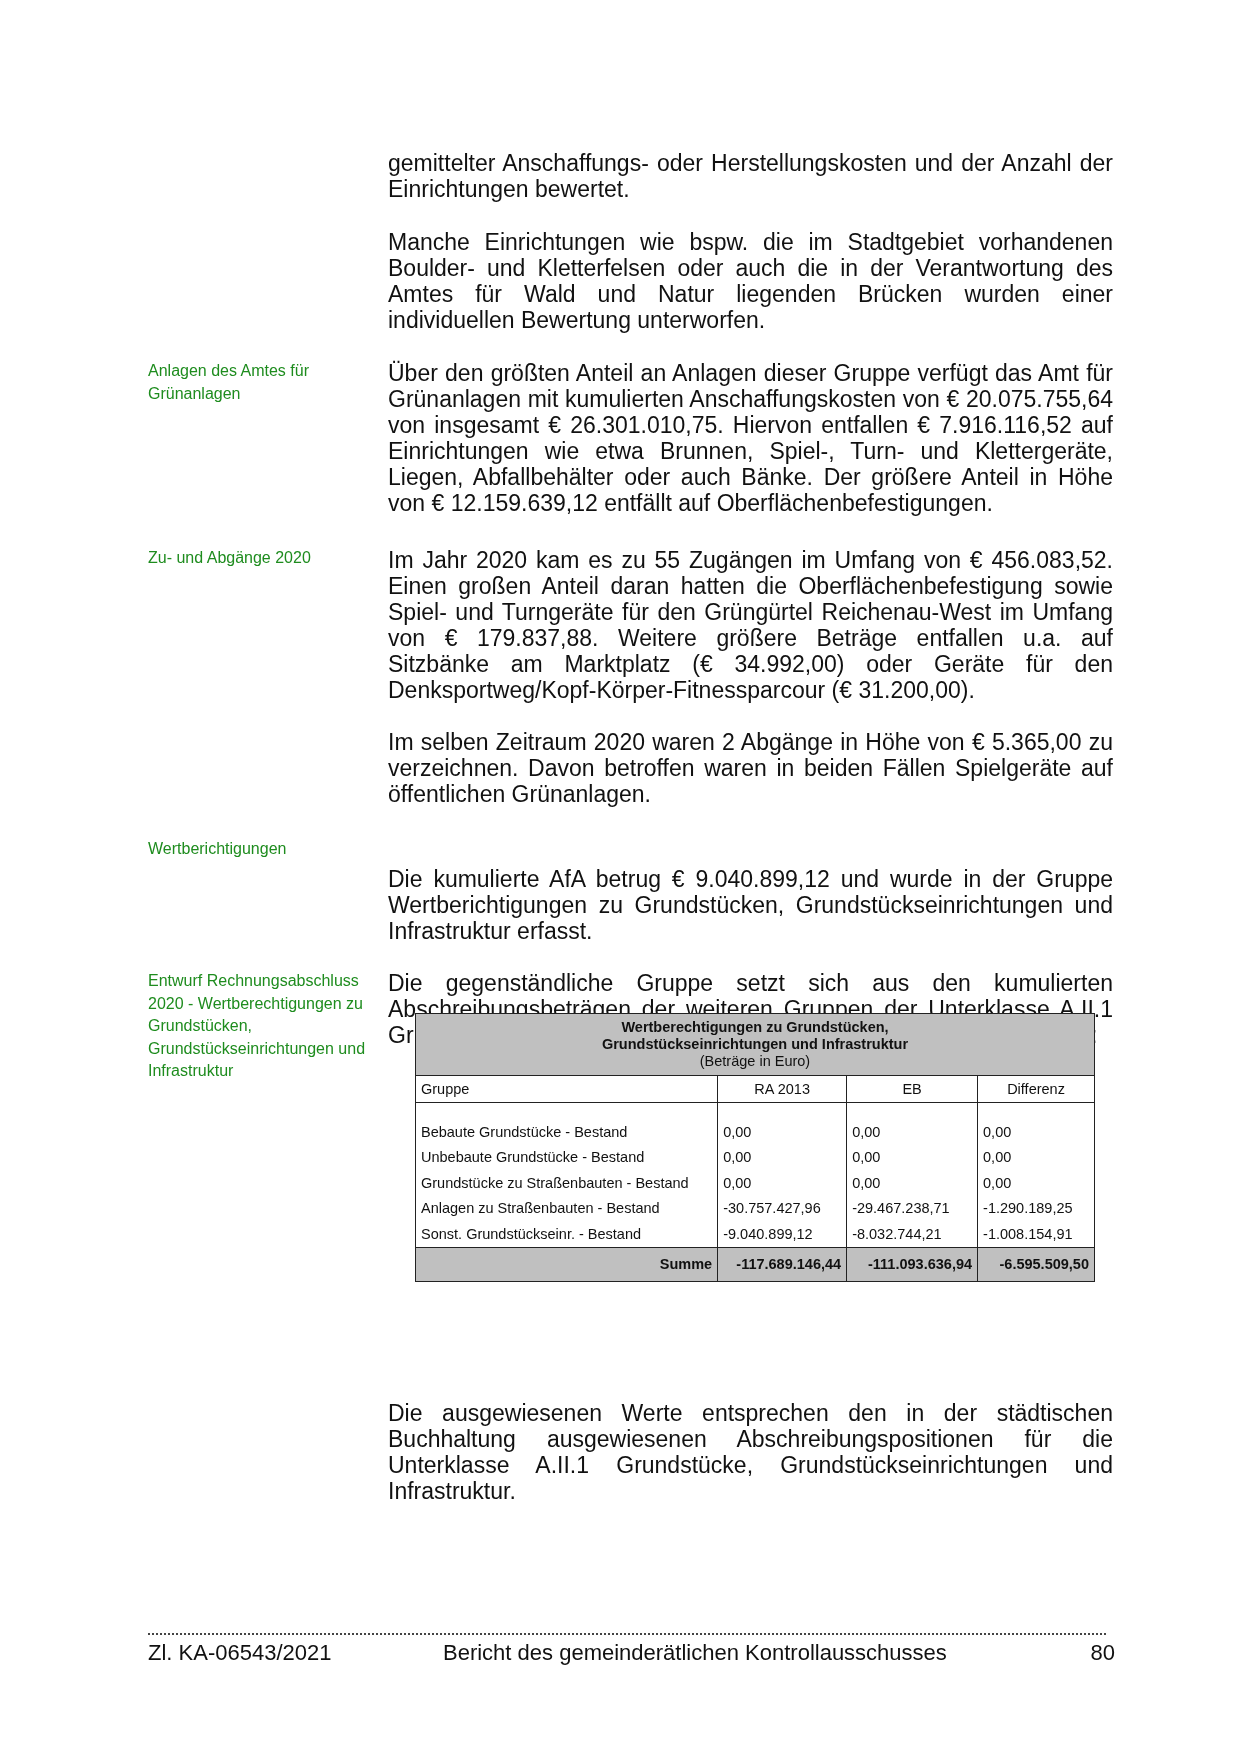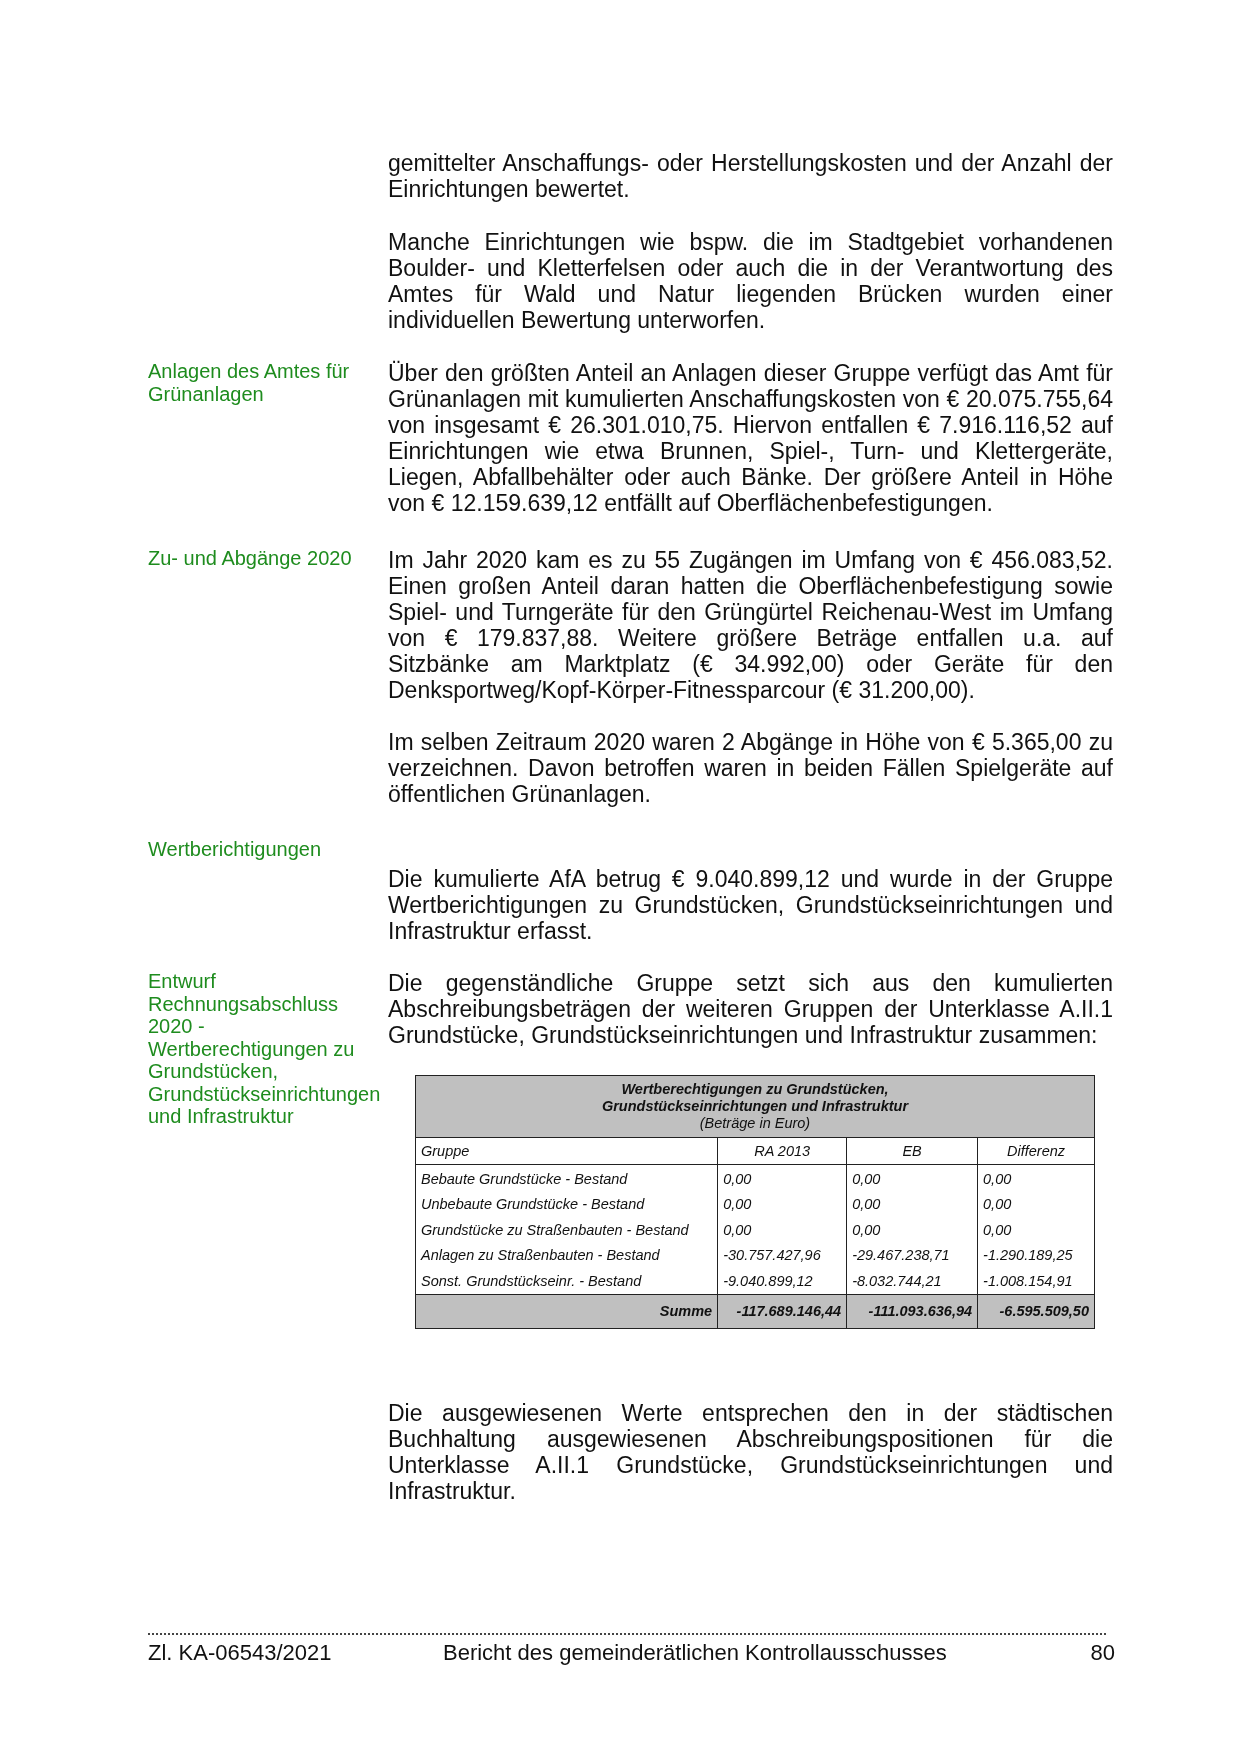--- a/index.html
+++ b/index.html
@@ -1,35 +1,35 @@
 <!DOCTYPE html>
 <html><head>
 <meta charset="utf-8">
 <style>
   html, body { margin: 0; padding: 0; background: #ffffff; }
   body { width: 1240px; height: 1755px; position: relative; overflow: hidden;
          font-family: "Liberation Sans", sans-serif; color: #111111; }
   .body-text { position: absolute; left: 388px; width: 725px; font-size: 23px;
                line-height: 26px; text-align: justify; margin: 0; }
   .body-text.last-left { text-align-last: left; }
-  .side-label { position: absolute; left: 148px; width: 222px; font-size: 20px;
+  .side-label { position: absolute; left: 148px; width: 222px; font-size: 16px;
                 line-height: 22.5px; color: #1e8c1e; margin: 0; }
-  table.fin { position: absolute; left: 415px; top: 1075px; width: 680px;
-              border-collapse: collapse; font-size: 14.5px; color: #111; font-style: italic; }
+  table.fin { position: absolute; left: 415px; top: 1013px; width: 680px;
+              border-collapse: collapse; font-size: 14.5px; color: #111; }
   table.fin td, table.fin th { border-left: 1.5px solid #222; border-right: 1.5px solid #222; padding: 0 5px; }
   table.fin { border: 1.5px solid #222; }
   .t-head td { background: #c0c0c0; text-align: center; height: 61px; padding: 0;
                border-bottom: 1.5px solid #222; line-height: 17px; vertical-align: middle; }
   .t-head .t-title { font-weight: bold; display: block; }
   .t-head .t-sub { display: block; }
   .t-cols td { height: 26px; border-bottom: 1.5px solid #222; }
   .t-cols td.c-num { text-align: center; }
   .t-row td { height: 25.5px; }
   .t-row td.num { text-align: left; }
-  .t-row.first td { padding-top: 1px; margin-top: 43px; }
+  .t-row.first td { padding-top: 16px; margin-top: 43px; }
   .t-sum td { background: #c0c0c0; height: 33px; font-weight: bold; border-top: 1.5px solid #222; text-align: right; }
   .t-sum td.num { text-align: right; }
   .col1 { width: 292px; } .col2 { width: 118px; } .col3 { width: 120px; } .col4 { width: 106px; }
   .footer-rule { position: absolute; left: 148px; top: 1633px; width: 958px; height: 0;
                  border-top: 2px dotted #444; }
   .footer { position: absolute; top: 1641px; left: 148px; width: 970px; height: 24px;
             font-size: 22px; line-height: 24px; }
   .footer .f-left { position: absolute; left: 0; }
   .footer .f-mid { position: absolute; left: 295px; }
   .footer .f-right { position: absolute; right: 3px; }

